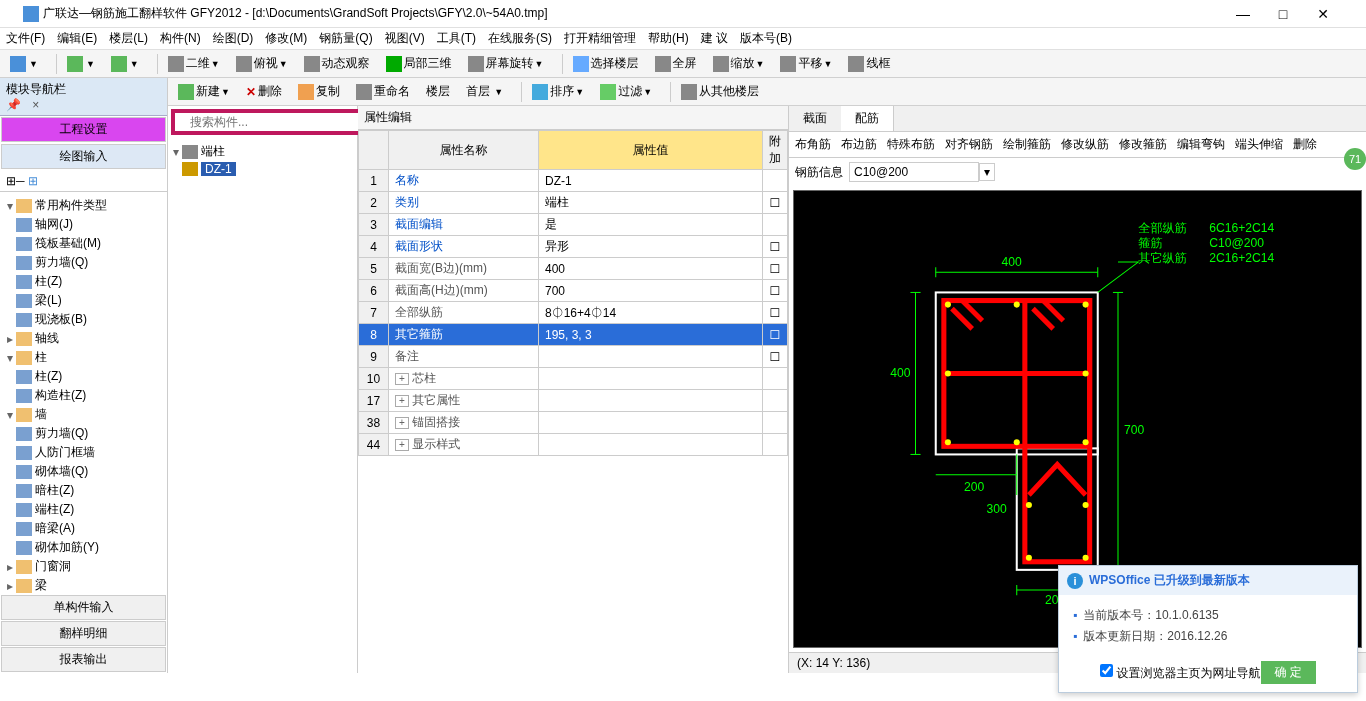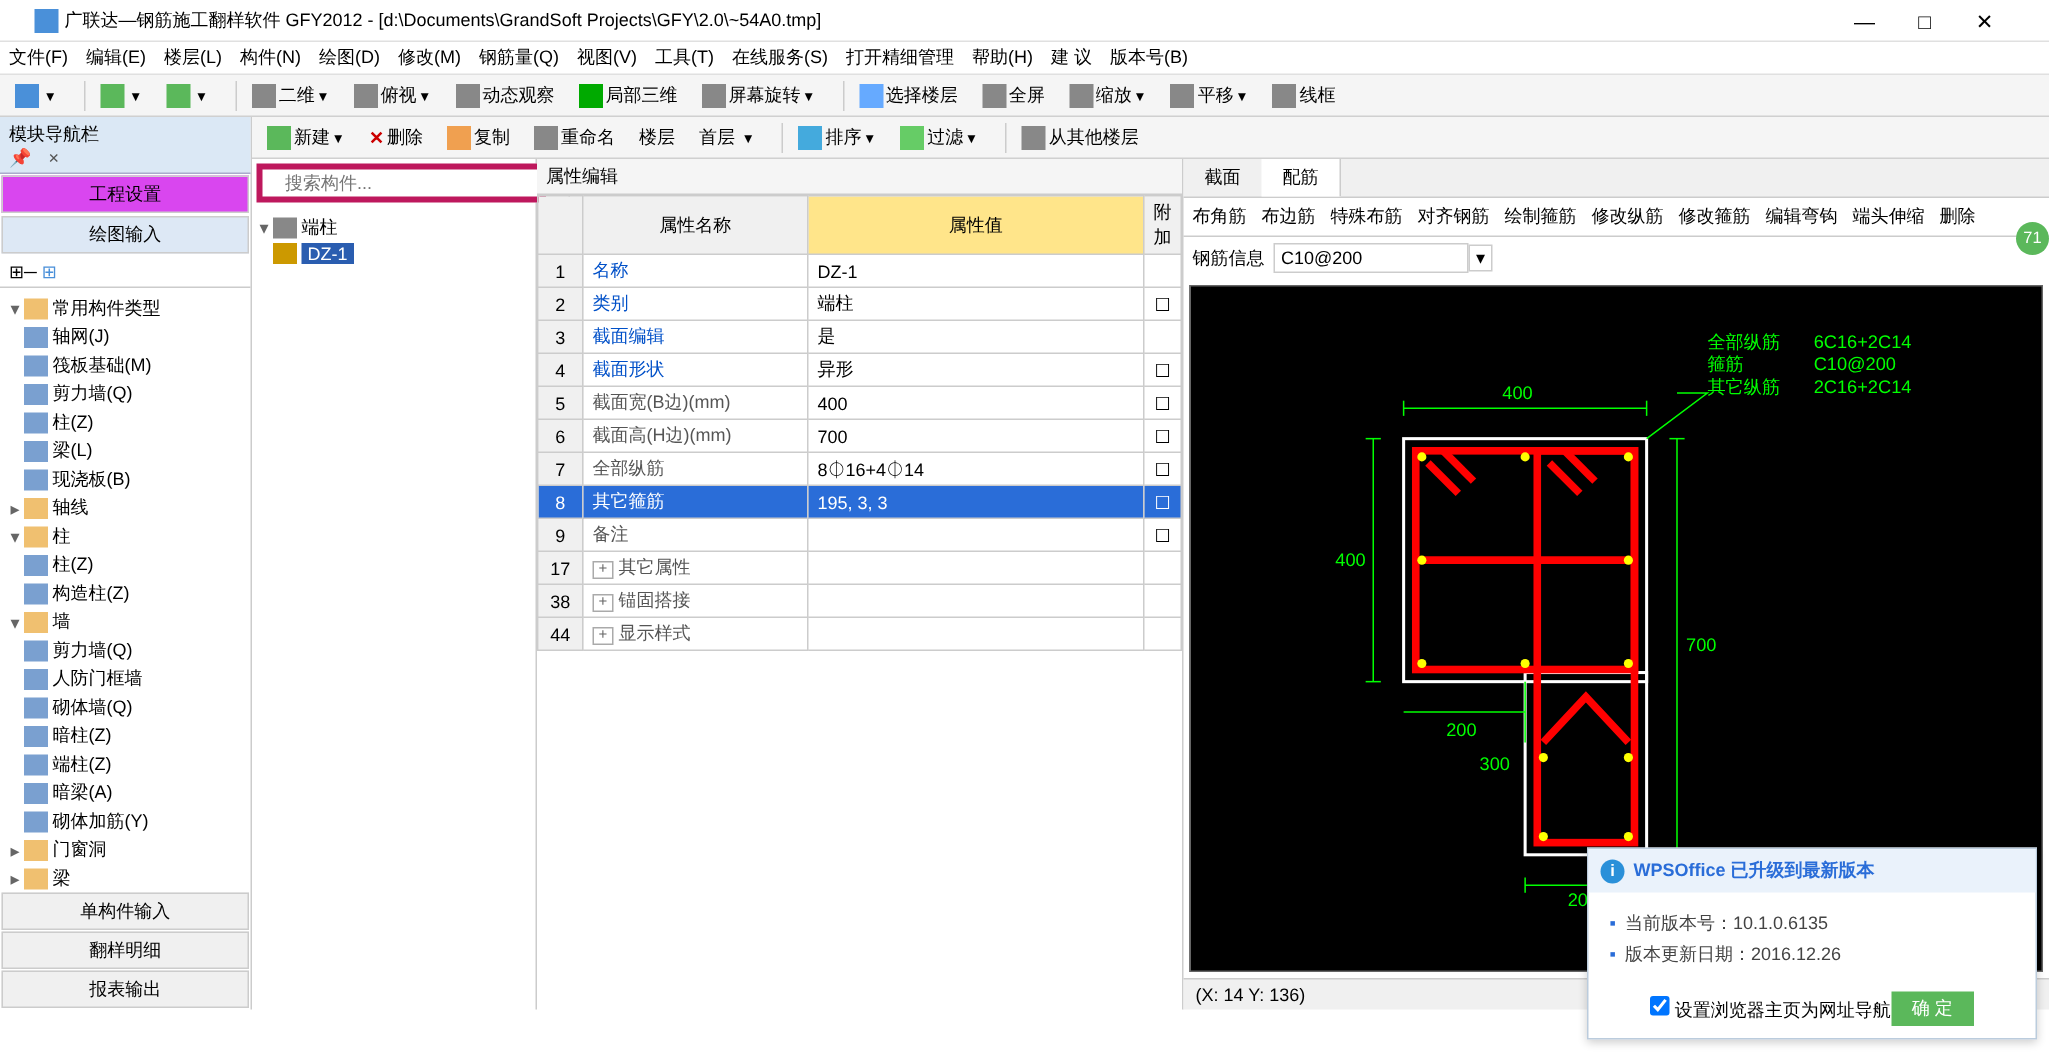--- a/index.html
+++ b/index.html
@@ -421,20 +421,26 @@
                   <td>195, 3, 3</td>
                   <td class="chk">☐</td>
                 </tr>
             <tr>
                   <td class="rownum">9</td>
                   <td class="pname g">备注</td>
                   <td></td>
                   <td class="chk">☐</td>
                 </tr>
             <tr>
+                  <td class="rownum">10</td>
+                  <td class="pname g"><span class="expcell">+</span> <span>芯柱</span></td>
+                  <td></td>
+                  <td class="chk"></td>
+                </tr>
+            <tr>
                   <td class="rownum">17</td>
                   <td class="pname g"><span class="expcell">+</span> <span>其它属性</span></td>
                   <td></td>
                   <td class="chk"></td>
                 </tr>
             <tr>
                   <td class="rownum">38</td>
                   <td class="pname g"><span class="expcell">+</span> <span>锚固搭接</span></td>
                   <td></td>
                   <td class="chk"></td>

